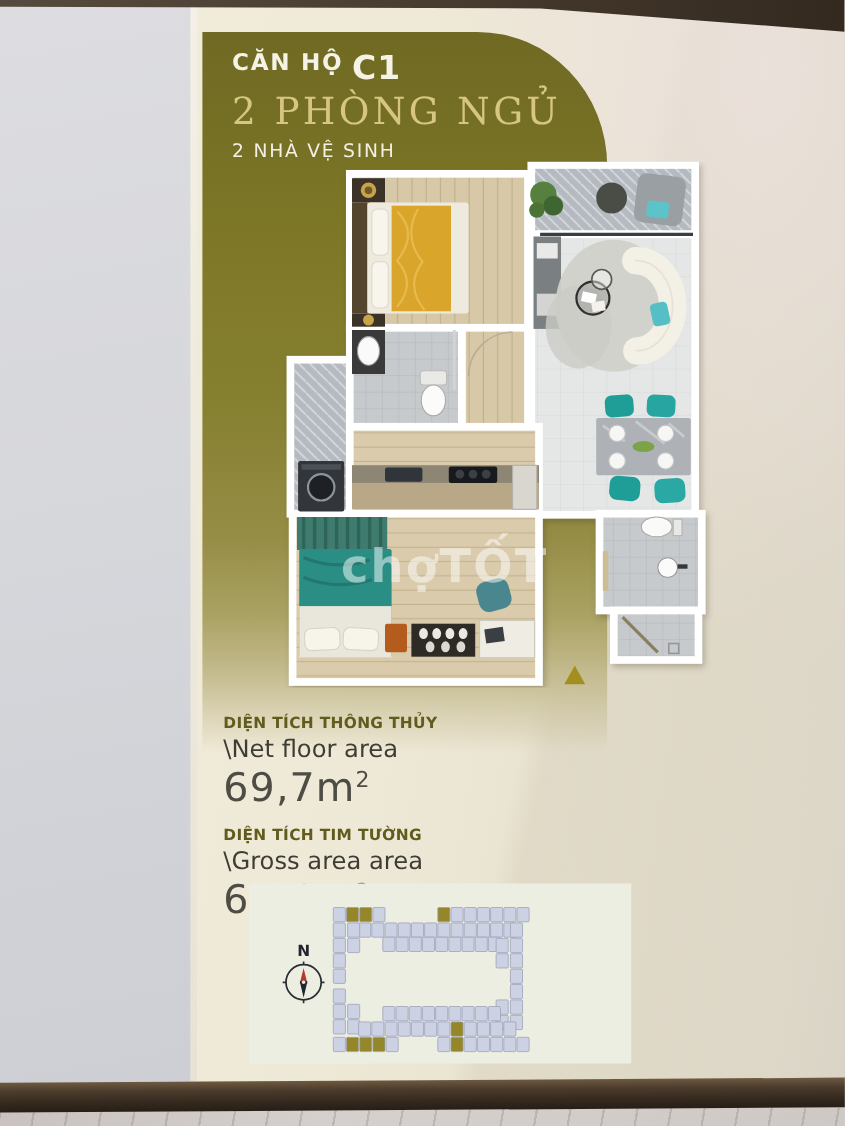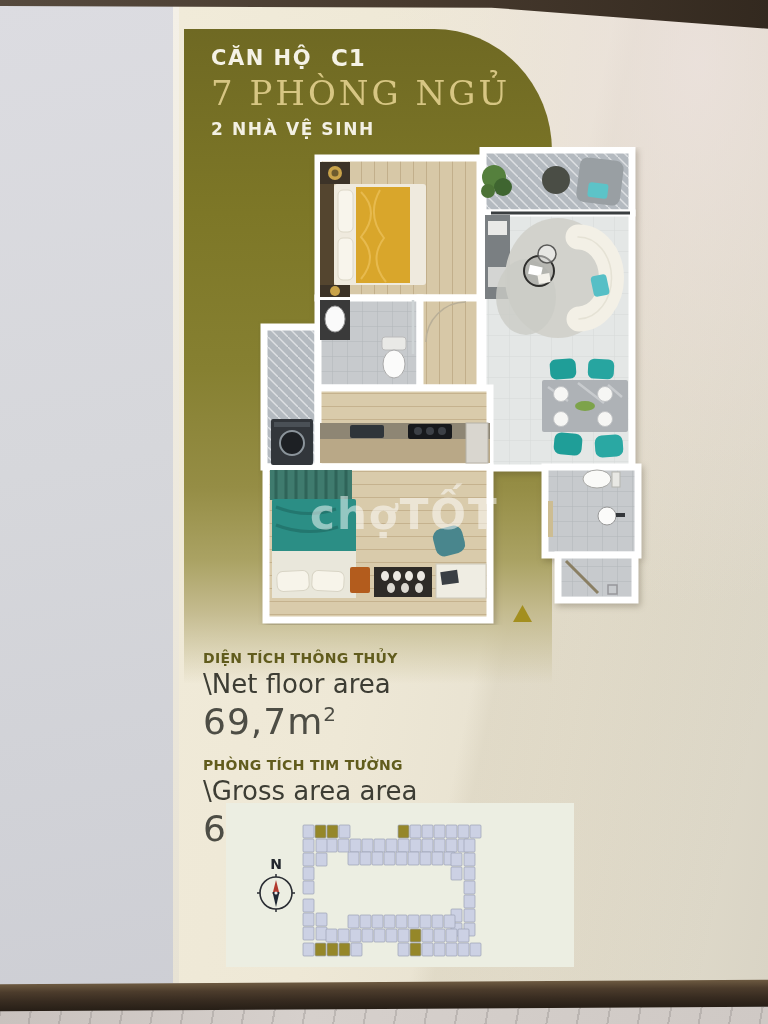--- a/index.html
+++ b/index.html
@@ -17,33 +17,33 @@
       linear-gradient(102deg, rgba(150,138,108,0) 55%, rgba(150,138,108,.10) 58%, rgba(150,138,108,.05) 78%, rgba(150,138,108,0) 92%),
       linear-gradient(100deg,#f1ebd9 0%,#eee8d6 38%,#e6e0cf 68%,#d9d4c5 100%);}
   .board-edge{position:absolute;left:-5px;top:0;width:6px;height:100%;background:linear-gradient(180deg,#f4f0e7,#e7e2d4);}
 
   
   .olive{position:absolute;left:6px;top:24px;width:368px;height:655px;
     border-top-right-radius:118px 122px;
     background:linear-gradient(180deg,#6f6923 0%,#7d7727 28%,#868031 52%,#958d45 70%,#aaa263 81%,#c4bb8f 89%,rgba(221,213,180,0) 100%);}
 
   .title{position:absolute;left:33px;top:40px;}
-  .t1{display:flex;align-items:center;gap:19px;color:#f5f2e6;}
+  .t1{display:flex;align-items:flex-start;gap:8px;color:#f5f2e6;}
   .t1-prefix{font-size:21px;font-weight:800;letter-spacing:1.5px;}
-  .t1-code{font-size:23px;font-weight:700;letter-spacing:1px;}
+  .t1-code{font-size:30px;font-weight:700;letter-spacing:1px;}
   .t2{font-family:"DejaVu Serif",serif;font-size:34px;font-weight:400;color:#d7c683;letter-spacing:3px;margin-top:2px;}
-  .t3{font-size:17px;font-weight:700;color:#f3f0e3;letter-spacing:1.6px;margin-top:6px;}
+  .t3{font-size:17px;font-weight:400;color:#f3f0e3;letter-spacing:1.6px;margin-top:6px;}
 
   .floorplan{position:absolute;left:80px;top:142px;}
   .plan-shadow{filter:drop-shadow(2px 3px 3px rgba(70,60,35,.30));}
 
   .areas{position:absolute;left:25px;top:645px;color:#40403a;}
   .area-item{margin-bottom:15px;}
   .area-vi{font-size:14px;font-weight:700;color:#615c1d;letter-spacing:.3px;}
-  .area-en{font-size:26px;font-weight:400;color:#3d3d34;margin-top:3px;}
+  .area-en{font-size:22px;font-weight:400;color:#3d3d34;margin-top:3px;}
   .area-val{font-size:36px;font-weight:400;color:#4d4d45;margin-top:2px;letter-spacing:1px;}
   .area-val sup{font-size:20px;vertical-align:13px;}
 
   .siteplan{position:absolute;left:48px;top:798px;}
 
   
   .top-strip{position:absolute;left:0;top:0;width:768px;height:32px;z-index:5;
     background:linear-gradient(90deg,#564a3e 0%,#473a2e 55%,#33291f 100%);
     clip-path:polygon(0 0,100% 0,100% 90%,64% 24%,0 19%);}
   .bottom-frame{position:absolute;left:-4px;top:982px;width:776px;height:27px;z-index:5;
@@ -62,21 +62,21 @@
 
   <div class="board">
     <div class="board-edge"></div>
     <div class="olive"></div>
 
     <div class="title">
       <div class="t1">
         <span class="t1-prefix">CĂN HỘ</span>
         <span class="t1-code">C1</span>
       </div>
-      <div class="t2">7 PHÒNG NGỦ</div>
+      <div class="t2">2 PHÒNG NGỦ</div>
       <div class="t3">2 NHÀ VỆ SINH</div>
     </div>
 
     <svg class="floorplan" width="400" height="478" viewBox="0 0 400 478">
       <defs>
         <pattern id="woodV" width="13" height="13" patternUnits="userSpaceOnUse">
           <rect width="13" height="13" fill="#d7c8a7"></rect>
             <line x1="12.5" y1="0" x2="12.5" y2="13" stroke="#c2af8b" stroke-width="1"></line>
         </pattern>
         <pattern id="woodH" width="13" height="13" patternUnits="userSpaceOnUse">
@@ -253,21 +253,21 @@
       <text x="52" y="382" font-size="42" font-weight="800" letter-spacing="2" fill="rgba(255,255,255,.5)">chợTỐT</text>
     </svg>
 
     <div class="areas">
       <div class="area-item">
         <div class="area-vi">DIỆN TÍCH THÔNG THỦY</div>
         <div class="area-en">\Net floor area</div>
         <div class="area-val"><span>69,7m</span><sup>2</sup></div>
       </div>
       <div class="area-item">
-        <div class="area-vi">PHÒNG TÍCH TIM TƯỜNG</div>
+        <div class="area-vi">DIỆN TÍCH TIM TƯỜNG</div>
         <div class="area-en">\Gross area area</div>
         <div class="area-val"><span>65,6m</span><sup>2</sup></div>
       </div>
     </div>
 
     <svg class="siteplan" width="348" height="164" viewBox="0 0 348 164">
       <rect x="0" y="0" width="348" height="164" fill="#ecEEe2"></rect>
       <g>
         <text x="50" y="66" font-size="14" font-weight="700" fill="#22262c" text-anchor="middle">N</text>
         <circle cx="50" cy="90" r="16" fill="none" stroke="#2a2d33" stroke-width="1.6"></circle>

